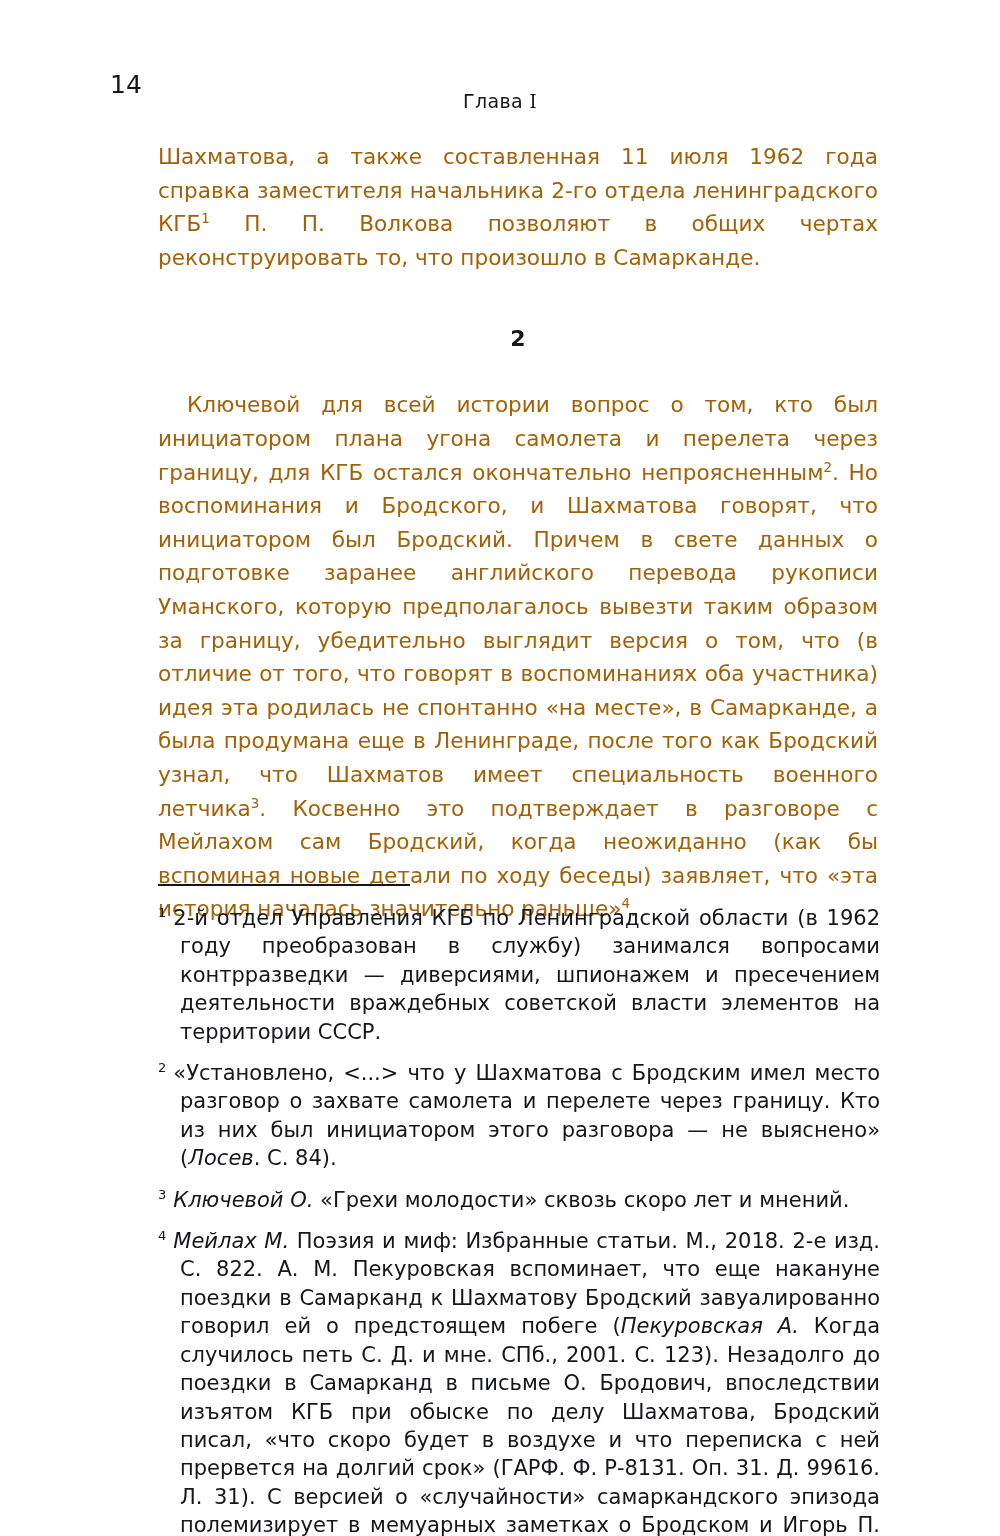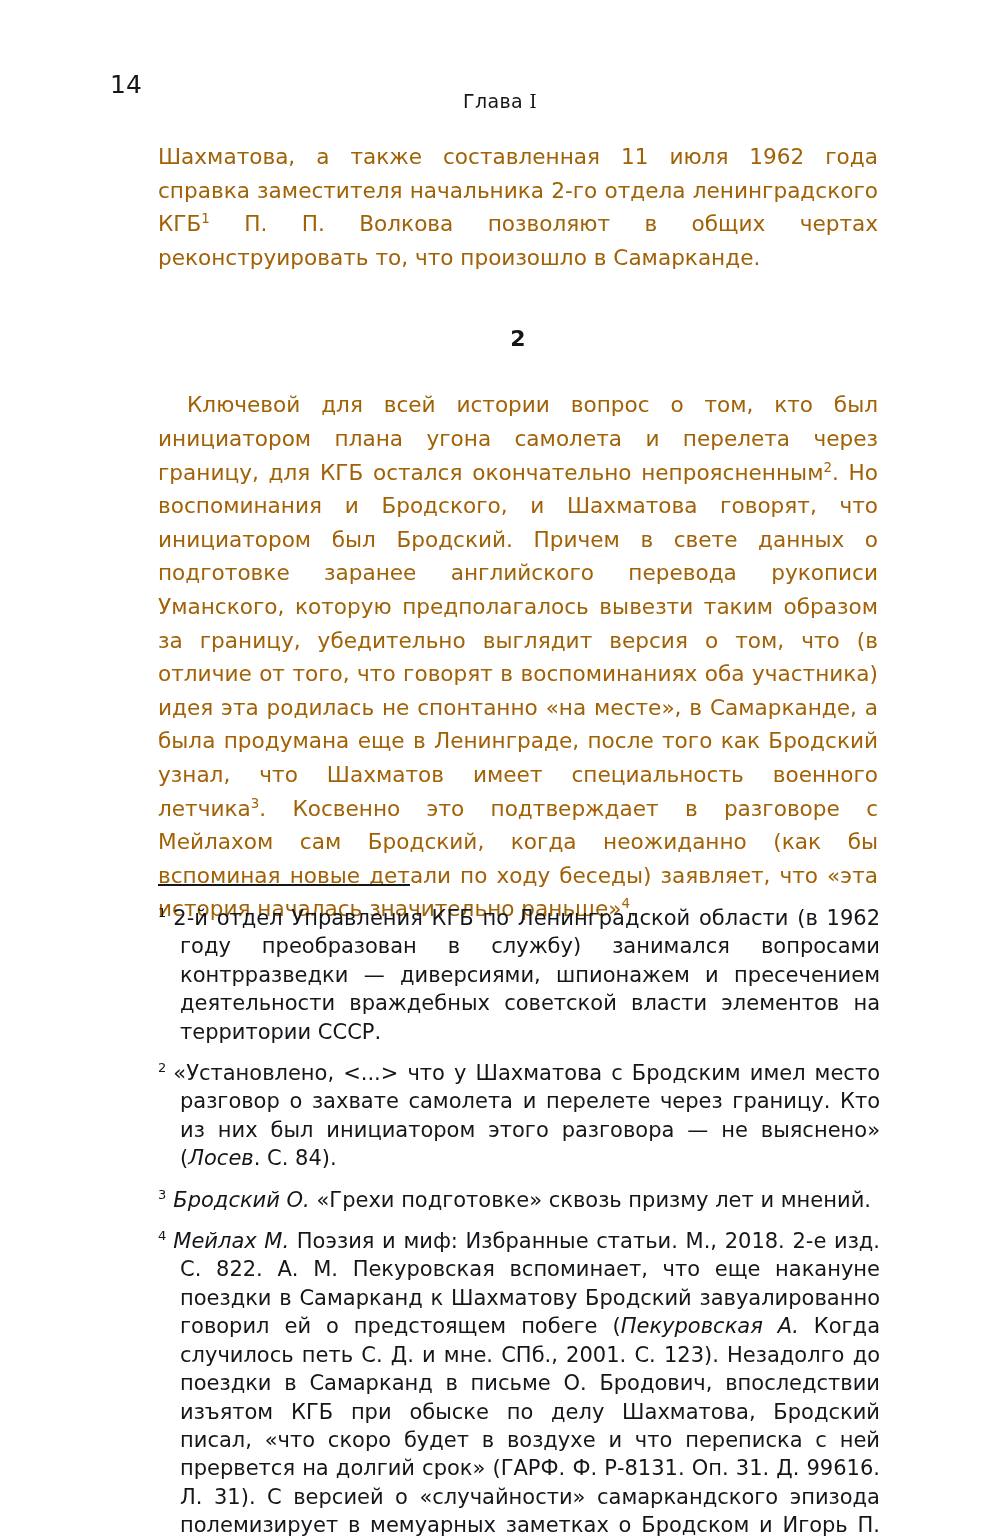--- a/index.html
+++ b/index.html
@@ -148,19 +148,19 @@
 
   </div>
 
   <div class="footnotes">
     <div class="fn-rule"></div>
 
     <p class="fn"><span class="marker">1</span><span>2-й отдел Управления КГБ по Ленинградской области (в 1962 году преобразован в службу) занимался вопросами контрразведки — диверсиями, шпионажем и пресе­чением деятельности враждебных советской власти элементов на территории СССР.</span></p>
 
     <p class="fn"><span class="marker">2</span><span>«Установлено, &lt;...&gt; что у Шахматова с Бродским имел место разговор о захва­те самолета и перелете через границу. Кто из них был инициатором этого разгово­ра — не выяснено» (</span><i>Лосев</i><span>. С. 84).</span></p>
 
-    <p class="fn"><span class="marker">3</span><i>Бродский О.</i><span> «Грехи подготовке» сквозь призму лет и мнений.</span></p>
+    <p class="fn"><span class="marker">3</span><i>Ключевой О.</i><span> «Грехи молодости» сквозь скоро лет и мнений.</span></p>
 
     <p class="fn"><span class="marker">4</span><i>Мейлах М.</i><span> Поэзия и миф: Избранные статьи. М., 2018. 2-е изд. С. 822. А. М. Пеку­ровская вспоминает, что еще накануне поездки в Самарканд к Шахматову Бродский завуалированно говорил ей о предстоящем побеге (</span><i>Пекуровская А.</i><span> Когда случилось петь С. Д. и мне. СПб., 2001. С. 123). Незадолго до поездки в Самарканд в письме О. Бродович, впоследствии изъятом КГБ при обыске по делу Шахматова, Бродский писал, «что скоро будет в воздухе и что переписка с ней прервется на долгий срок» (ГАРФ. Ф. Р-8131. Оп. 31. Д. 99616. Л. 31). С версией о «случайности» самарканд­ского эпизода полемизирует в мемуарных заметках о Бродском и Игорь П. Смирнов, вспоминая, что перед отъездом в Самарканд «Иосиф был сосредоточен и печален. Впечатление было такое, что он прощался в тот раз навсегда» (</span><i>Смирнов И. П.</i><span> Сви­детельства и догадки. СПб., 1999. С. 94).</span></p>
 
   </div>
 
 </div>
 
 </body></html>

